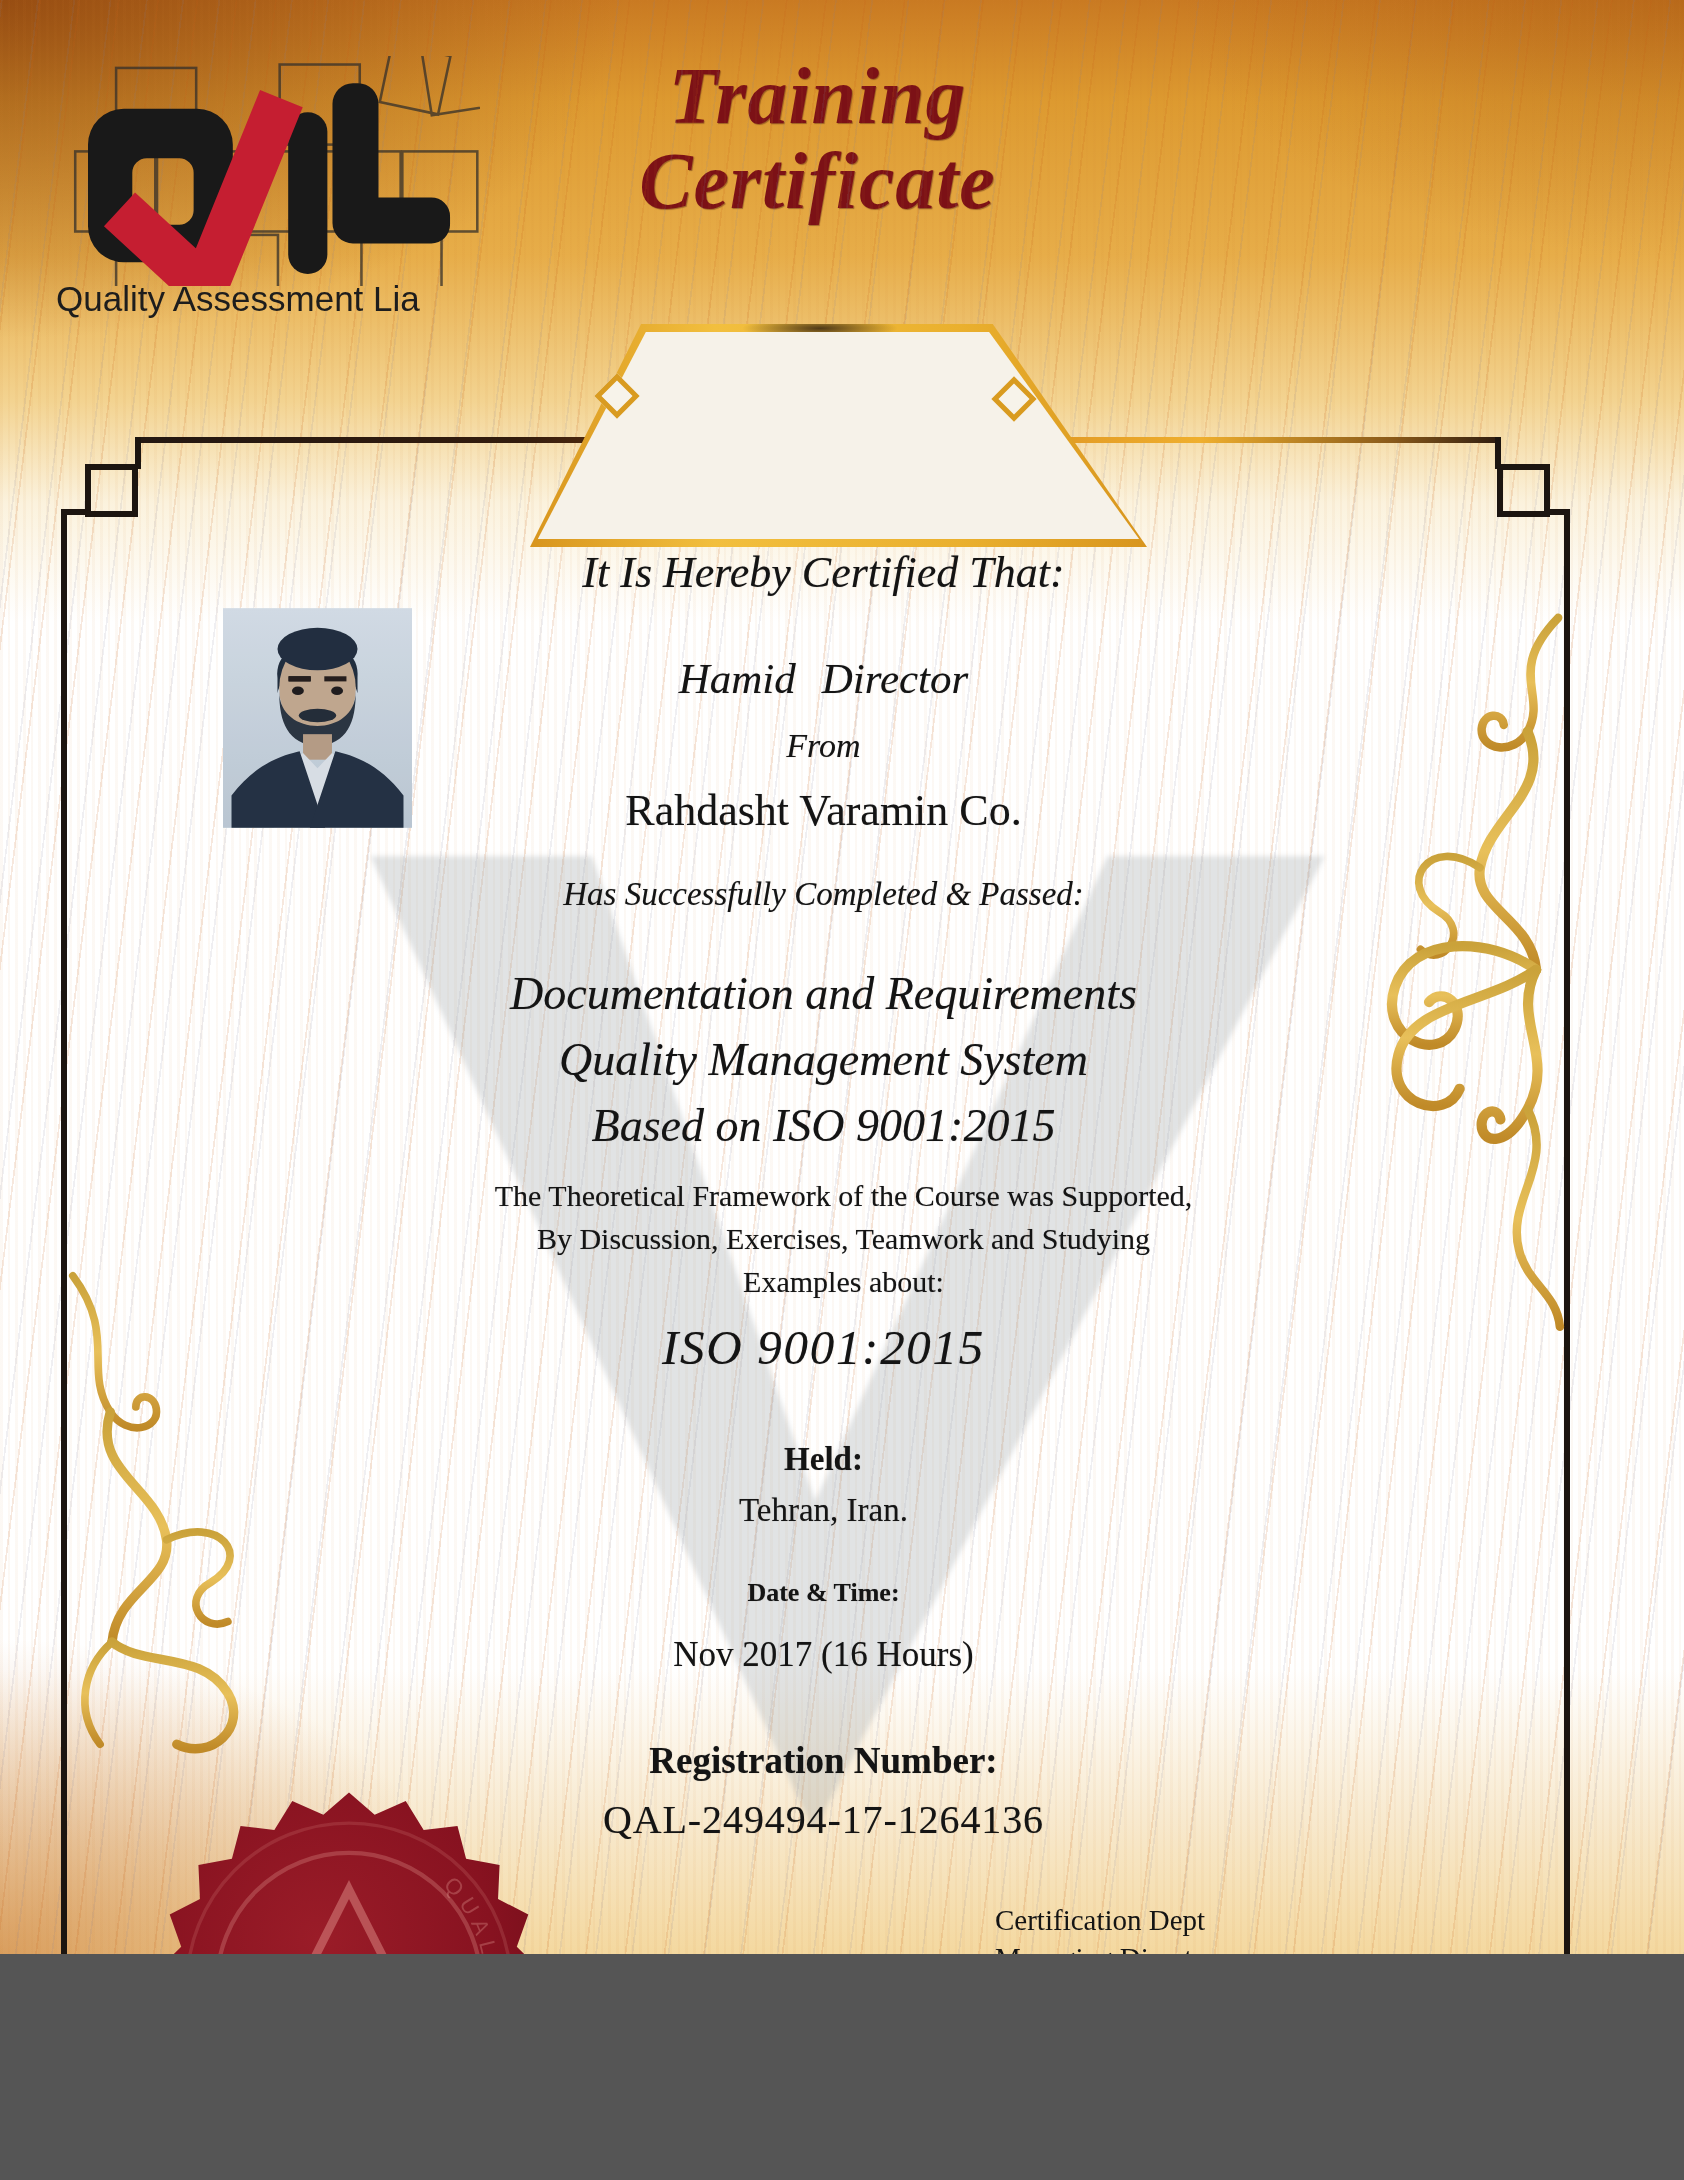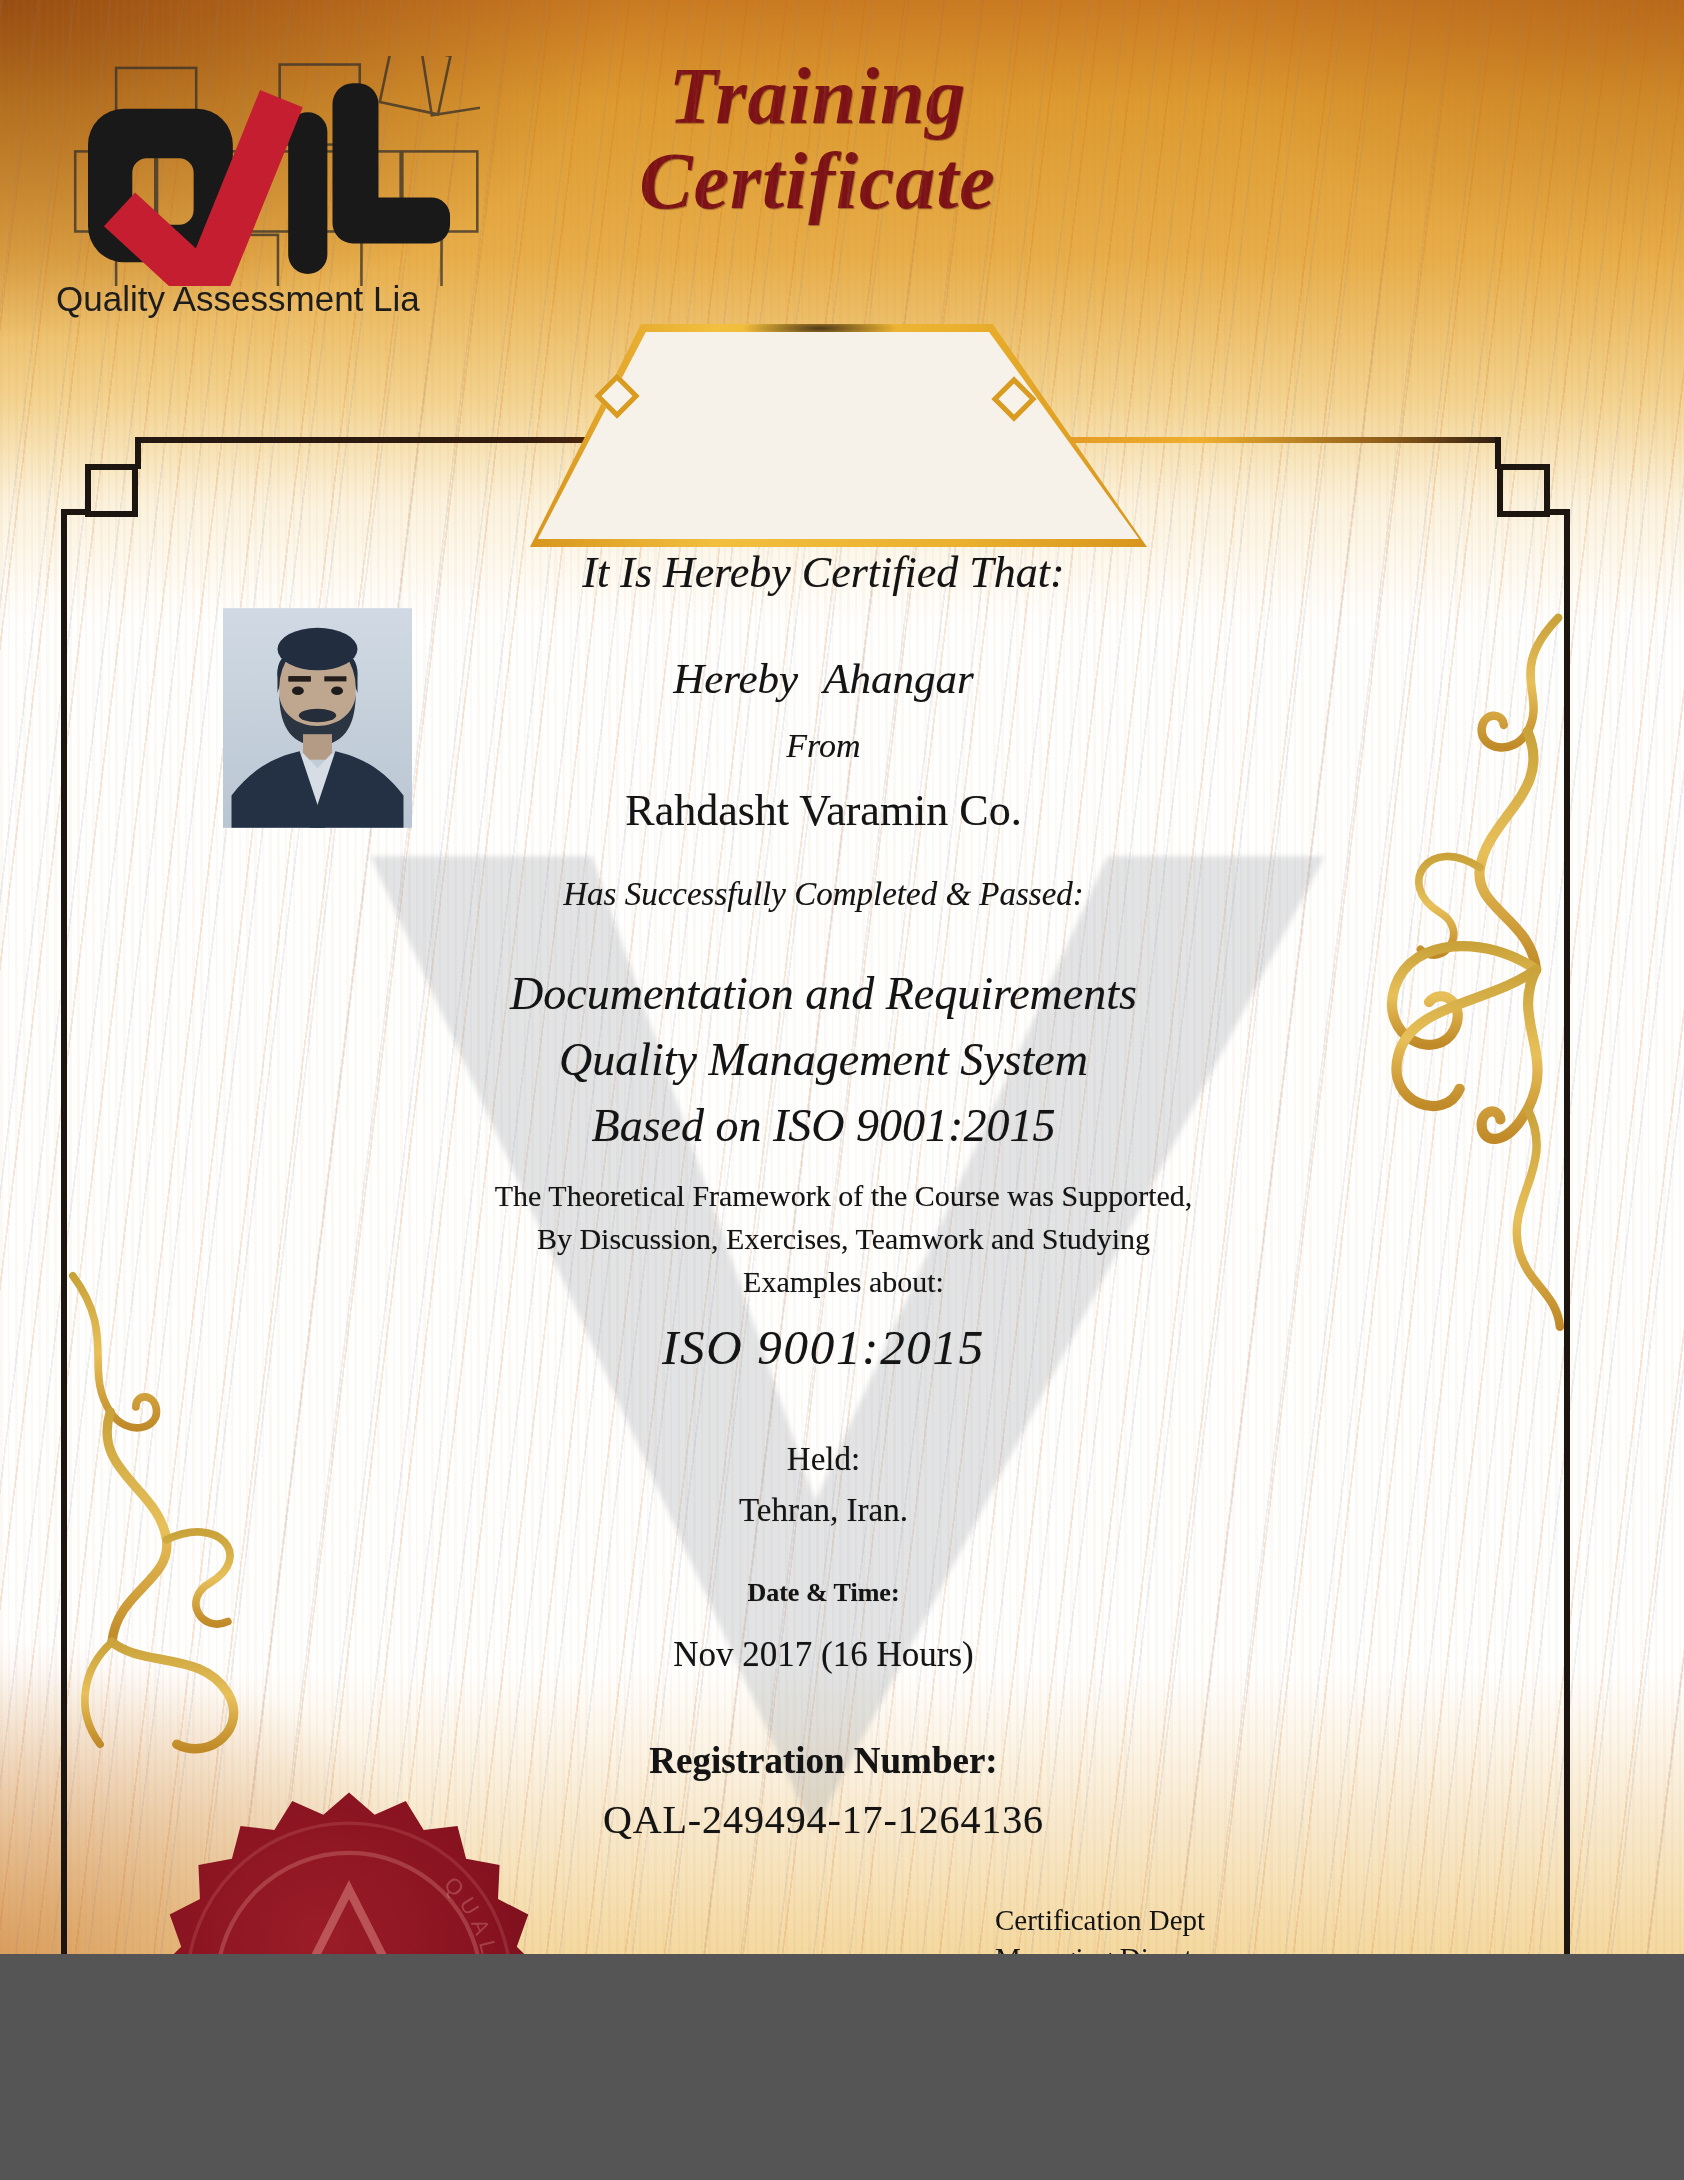--- a/index.html
+++ b/index.html
@@ -40,21 +40,21 @@
     font-style:italic;font-weight:700;font-size:80px;line-height:85px;color:#7c1116;
     letter-spacing:0.9px;text-shadow:0.9px 0.9px 0.9px rgba(60,10,10,.4);}
   #certify{top:547px;font-style:italic;font-size:44px;}
   #name{top:654px;font-style:italic;font-size:43px;word-spacing:15.3px;}
   #from{top:727px;font-style:italic;font-size:34px;}
   #company{top:785px;font-size:44px;}
   #completed{top:876px;font-style:italic;font-size:33px;}
   #course{top:961px;font-style:italic;font-size:46px;line-height:66px;}
   #framework{top:1174px;font-size:30px;line-height:43px;padding-left:20px;}
   #standard{top:1319px;font-style:italic;font-size:49px;letter-spacing:1.7px;}
-  #held-label{top:1441px;font-weight:400;font-size:33px;}
+  #held-label{top:1441px;font-weight:700;font-size:33px;}
   #held-value{top:1492px;font-size:33px;}
   #dt-label{top:1578px;font-weight:700;font-size:26px;}
   #dt-value{top:1635px;font-size:35px;}
   #reg-label{top:1739px;font-weight:700;font-size:37px;}
   #reg-value{top:1796px;font-size:40px;letter-spacing:0.9px;}
   #signatory{position:absolute;left:995px;top:1901px;z-index:4;font-size:29px;line-height:38px;text-align:left;}
   
   .logo{position:absolute;left:41px;top:56px;width:439px;height:230px;z-index:4;}
   #tagline{position:absolute;left:56px;top:279px;z-index:4;
     font-family:"Liberation Sans",sans-serif;font-size:35px;font-weight:500;color:#1d1d1d;}
@@ -142,21 +142,21 @@
     <path d="M66,98 C66,152 156,152 156,98 C156,134 146,160 111,162 C76,160 66,134 66,98 Z" fill="#2a2f38"></path>
     <ellipse cx="111" cy="126" rx="22" ry="8" fill="#22262e"></ellipse>
     <rect x="94" y="148" width="34" height="30" fill="#c2a183"></rect>
     <path d="M60,258 L60,198 L94,170 L111,188 L128,170 L162,198 L162,258 Z" fill="#e9eaec"></path>
     <path d="M10,258 L10,220 C40,180 74,172 90,168 L120,258 Z" fill="#222b3a"></path>
     <path d="M212,258 L212,220 C182,180 148,172 132,168 L102,258 Z" fill="#222b3a"></path>
     <rect width="222" height="258" fill="#3d6b9e" opacity="0.10"></rect>
   </svg>
 
   <div class="c shadow" id="certify">It Is Hereby Certified That:</div>
-  <div class="c shadow" id="name">Hereby Ahangar</div>
+  <div class="c shadow" id="name">Hamid Director</div>
   <div class="c shadow" id="from">From</div>
   <div class="c shadow" id="company">Rahdasht Varamin Co.</div>
   <div class="c shadow" id="completed">Has Successfully Completed &amp; Passed:</div>
 
   <div class="c shadow" id="course">
     <span style="display:block">Documentation and Requirements</span>
     <span style="display:block">Quality Management System</span>
     <span style="display:block">Based on ISO 9001:2015</span>
   </div>
 

